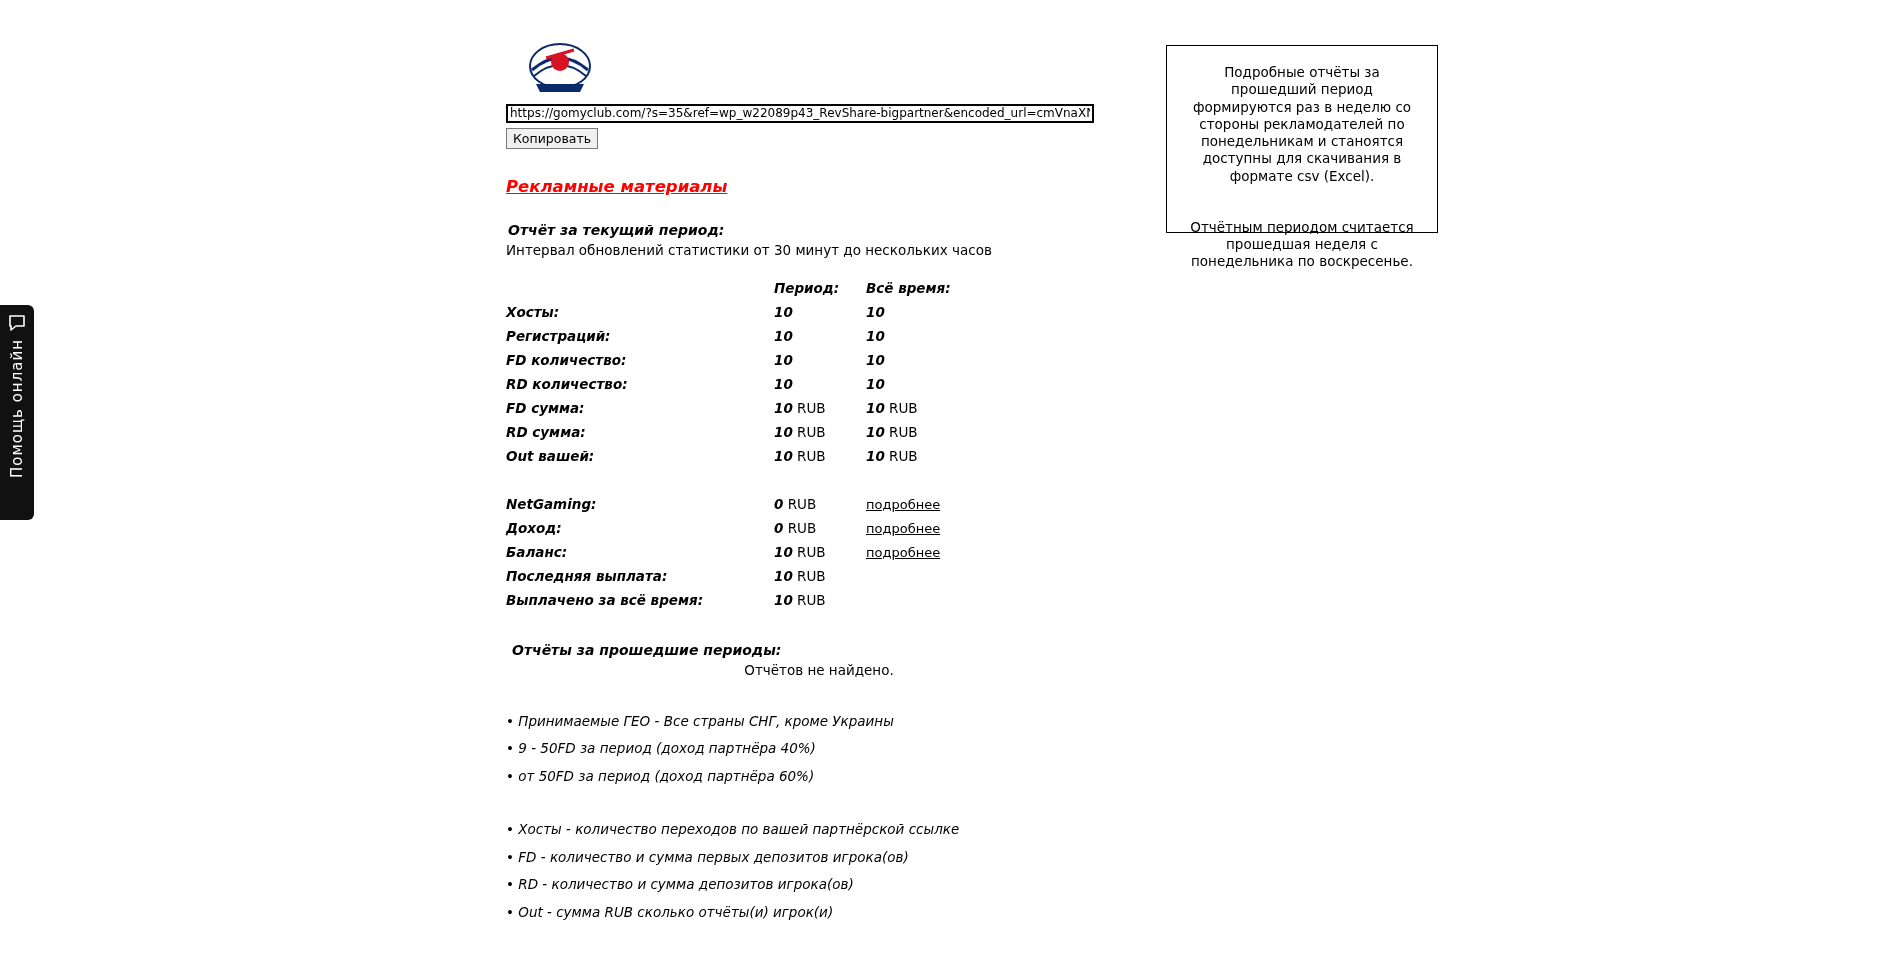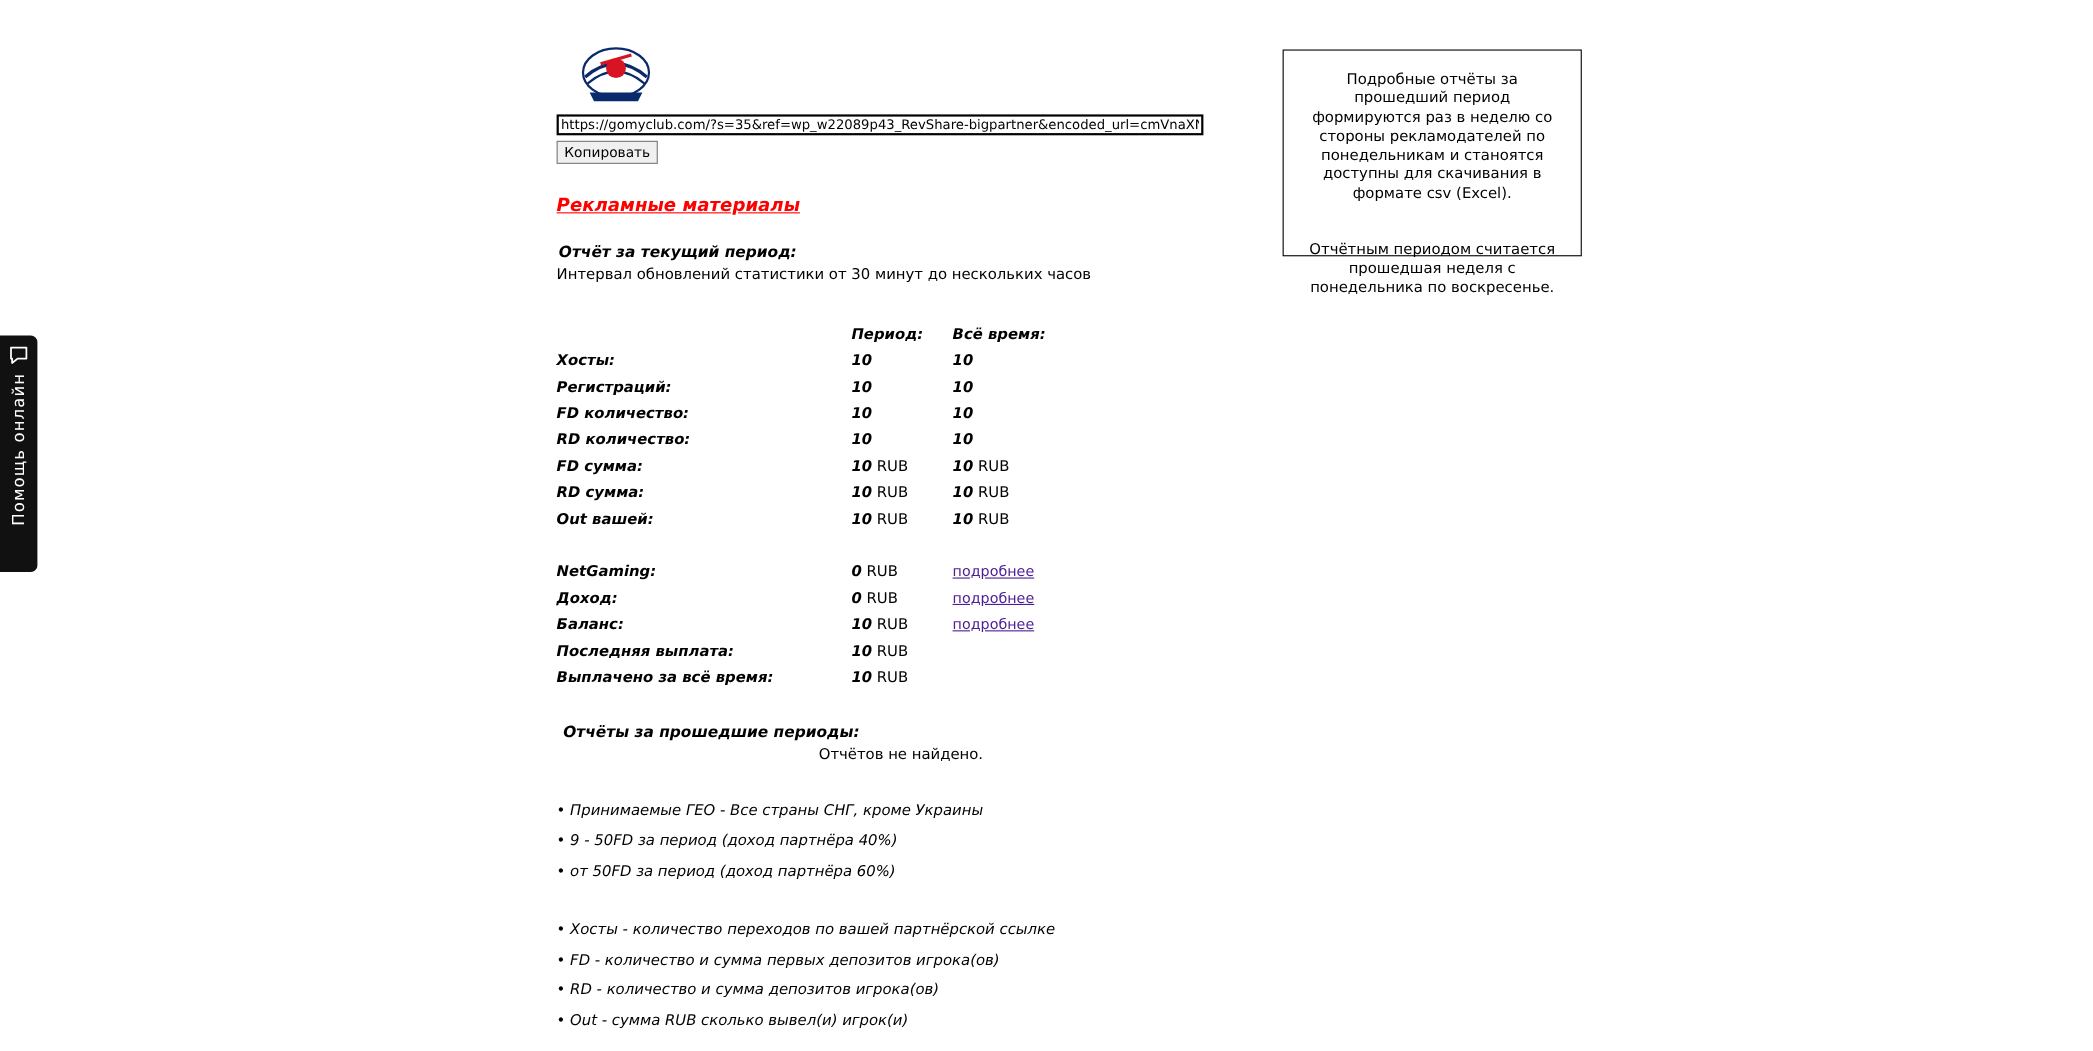--- a/index.html
+++ b/index.html
@@ -113,40 +113,40 @@
   }
 
   .subnote {
     margin-top: 4px;
     font-size: 13.5px;
     color: #000000;
   }
 
   
   table.stats {
-    margin-top: 38px;
+    margin-top: 22px;
     border-collapse: collapse;
     font-size: 13.5px;
     color: #000000;
   }
   table.stats td, table.stats th {
     padding: 0;
     text-align: left;
     vertical-align: top;
     height: 24px;
   }
   .col-label { width: 268px; font-weight: bold; font-style: italic; }
   .col-period { width: 92px; }
   .col-total { width: 120px; }
   .hdr { font-weight: bold; font-style: italic; padding-bottom: 6px; }
   .num { font-weight: bold; font-style: italic; }
   .cur { font-weight: normal; font-style: normal; }
   .spacer-row td { height: 26px; }
   .more-link {
-    color: #4c1d95;
+    color: #000000;
     text-decoration: underline;
     font-size: 13px;
     cursor: pointer;
   }
 
   .past-title {
     margin-top: 26px;
     font-size: 14px;
     font-weight: bold;
     font-style: italic;
@@ -326,21 +326,21 @@
       <li>Принимаемые ГЕО - Все страны СНГ, кроме Украины</li>
       <li>9 - 50FD за период (доход партнёра 40%)</li>
       <li>от 50FD за период (доход партнёра 60%)</li>
     </ul>
 
     
     <ul class="bullets bullets-2">
       <li>Хосты - количество переходов по вашей партнёрской ссылке</li>
       <li>FD - количество и сумма первых депозитов игрока(ов)</li>
       <li>RD - количество и сумма депозитов игрока(ов)</li>
-      <li>Out - сумма RUB сколько вывел(и) игрок(и)</li>
+      <li>Out - сумма RUB сколько отчёты(и) игрок(и)</li>
     </ul>
 
     <a class="back-link" href="#">Вернуться</a>
   </div>
 
   <div class="info-box">
     <p>Подробные отчёты за прошедший период формируются раз в неделю со стороны рекламодателей по понедельникам и станоятся доступны для скачивания в формате csv (Excel).</p>
     <p>Отчётным периодом считается прошедшая неделя с понедельника по воскресенье.</p>
   </div>
 

